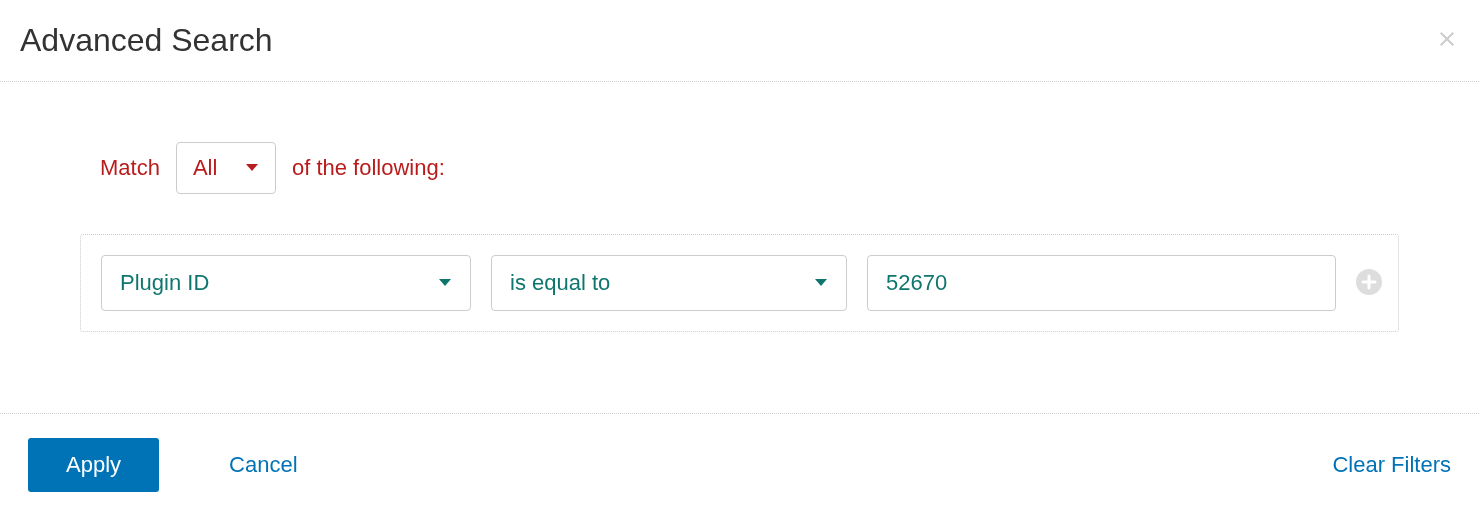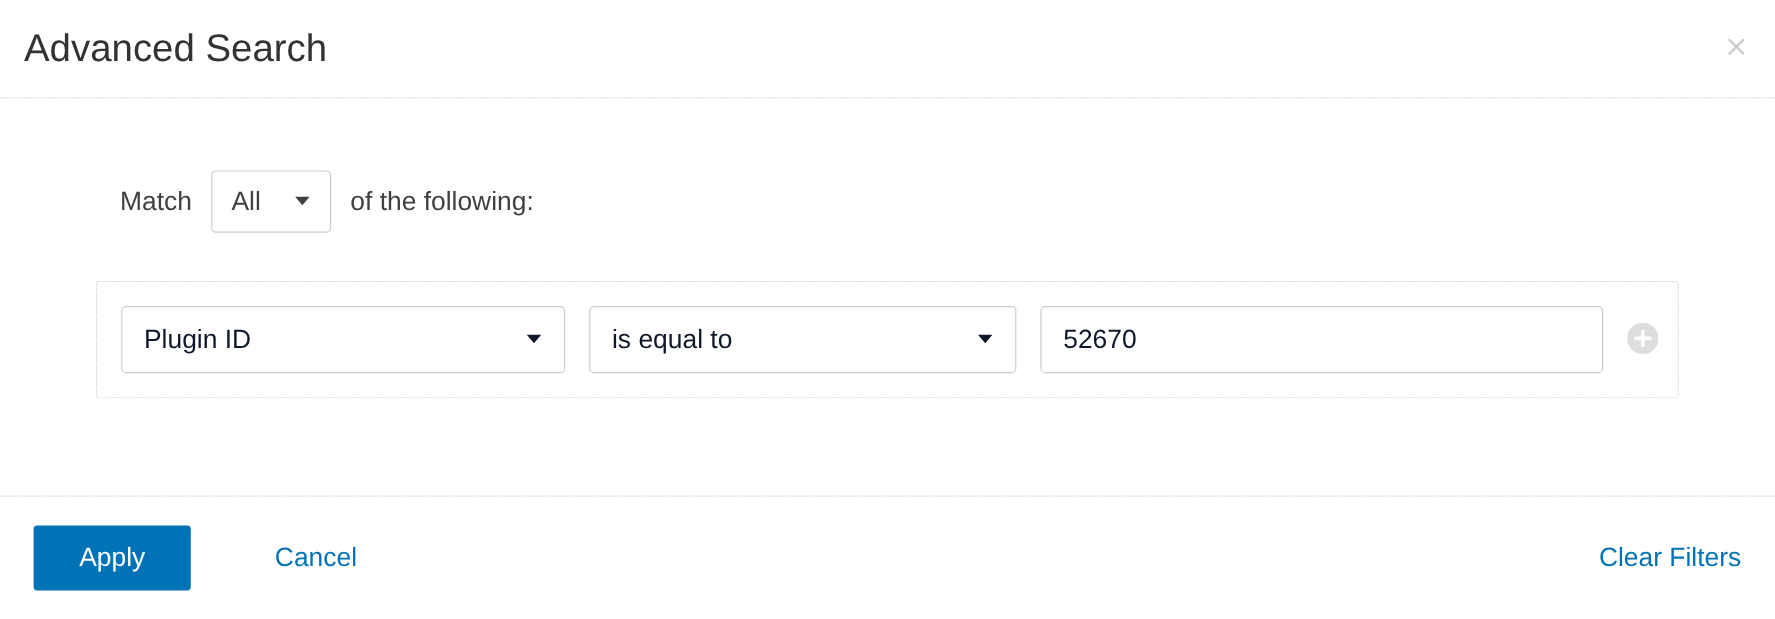--- a/index.html
+++ b/index.html
@@ -51,21 +51,21 @@
       flex: 1;
       padding: 60px 80px 40px 80px;
     }
     .match-row {
       display: flex;
       align-items: center;
       gap: 16px;
       margin-bottom: 40px;
       padding-left: 20px;
       font-size: 22px;
-      color: #404040;
+      color: #b91c1c;
     }
     .match-select {
       position: relative;
       border: 1px solid #ccc;
       border-radius: 4px;
       padding: 12px 50px 12px 16px;
       font-size: 22px;
       cursor: pointer;
       background: #fff;
       min-width: 100px;
@@ -88,21 +88,21 @@
       display: flex;
       gap: 20px;
       flex: 1;
     }
     .filter-select, .filter-input {
       border: 1px solid #ccc;
       border-radius: 4px;
       padding: 14px 18px;
       font-size: 22px;
       background: #fff;
-      color: #0f172a;
+      color: #0f766e;
       font-family: inherit;
     }
     .filter-select {
       position: relative;
       cursor: pointer;
       padding-right: 50px;
     }
     .filter-select .caret {
       position: absolute;
       right: 18px;

